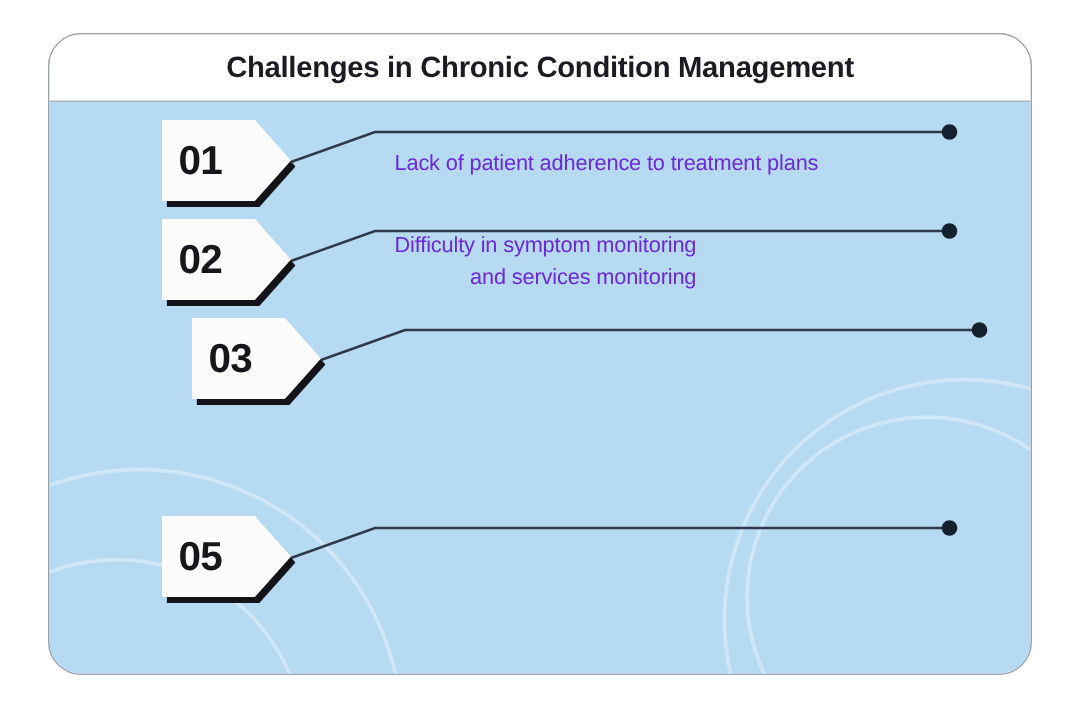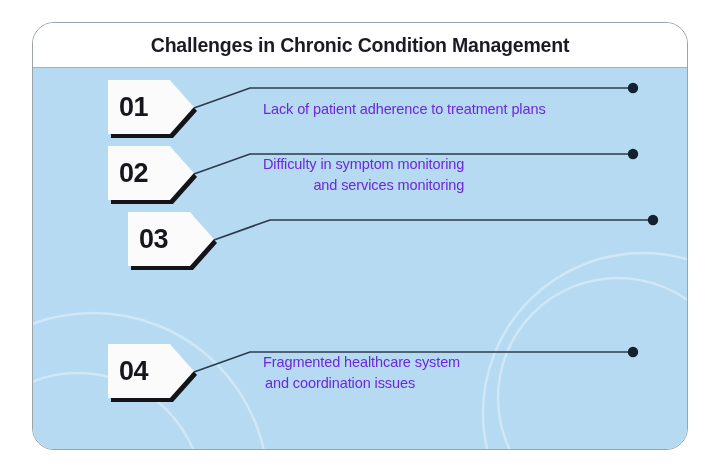--- a/index.html
+++ b/index.html
@@ -227,29 +227,25 @@
             <path d="M 6 32 L 62 12 L 440 12" fill="none" stroke="#2e3a4b" stroke-width="1.7"></path>
             <circle cx="445" cy="12" r="5.2" fill="#14202e"></circle>
           </svg>
         </div>
 
 
         <div class="row" style="top:272px;">
           <div class="badge-wrap">
             <div class="badge-shadow"></div>
             <div class="badge">
-              <span class="badge-num">04</span>
-            </div>
-          </div>
-          <svg class="connector" viewBox="0 0 460 66">
-            <path d="M 6 32 L 62 12 L 440 12" fill="none" stroke="#2e3a4b" stroke-width="1.7"></path>
-            <circle cx="445" cy="12" r="5.2" fill="#14202e"></circle>
-          </svg>
-          <div class="row-text">
-            <span class="l1">Fragmented healthcare system</span>
-            <span class="l2">and coordination issues</span>
-          </div>
+              <span class="badge-num">05</span>
+            </div>
+          </div>
+          <svg class="connector" viewBox="0 0 460 66">
+            <path d="M 6 32 L 62 12 L 440 12" fill="none" stroke="#2e3a4b" stroke-width="1.7"></path>
+            <circle cx="445" cy="12" r="5.2" fill="#14202e"></circle>
+          </svg>
         </div>
 
       </div>
     </div>
   </div>
 </div>
 
 </body></html>

